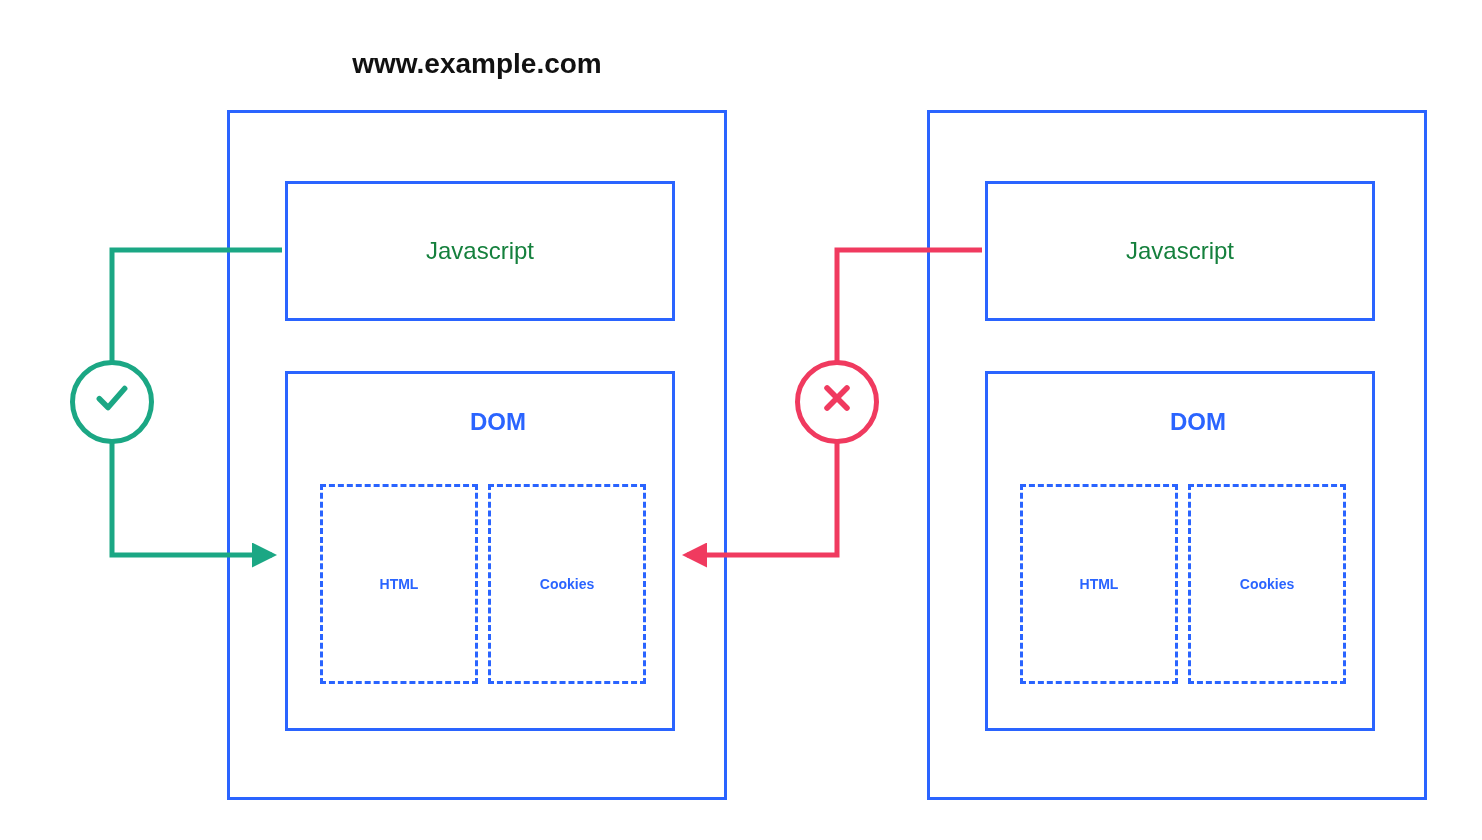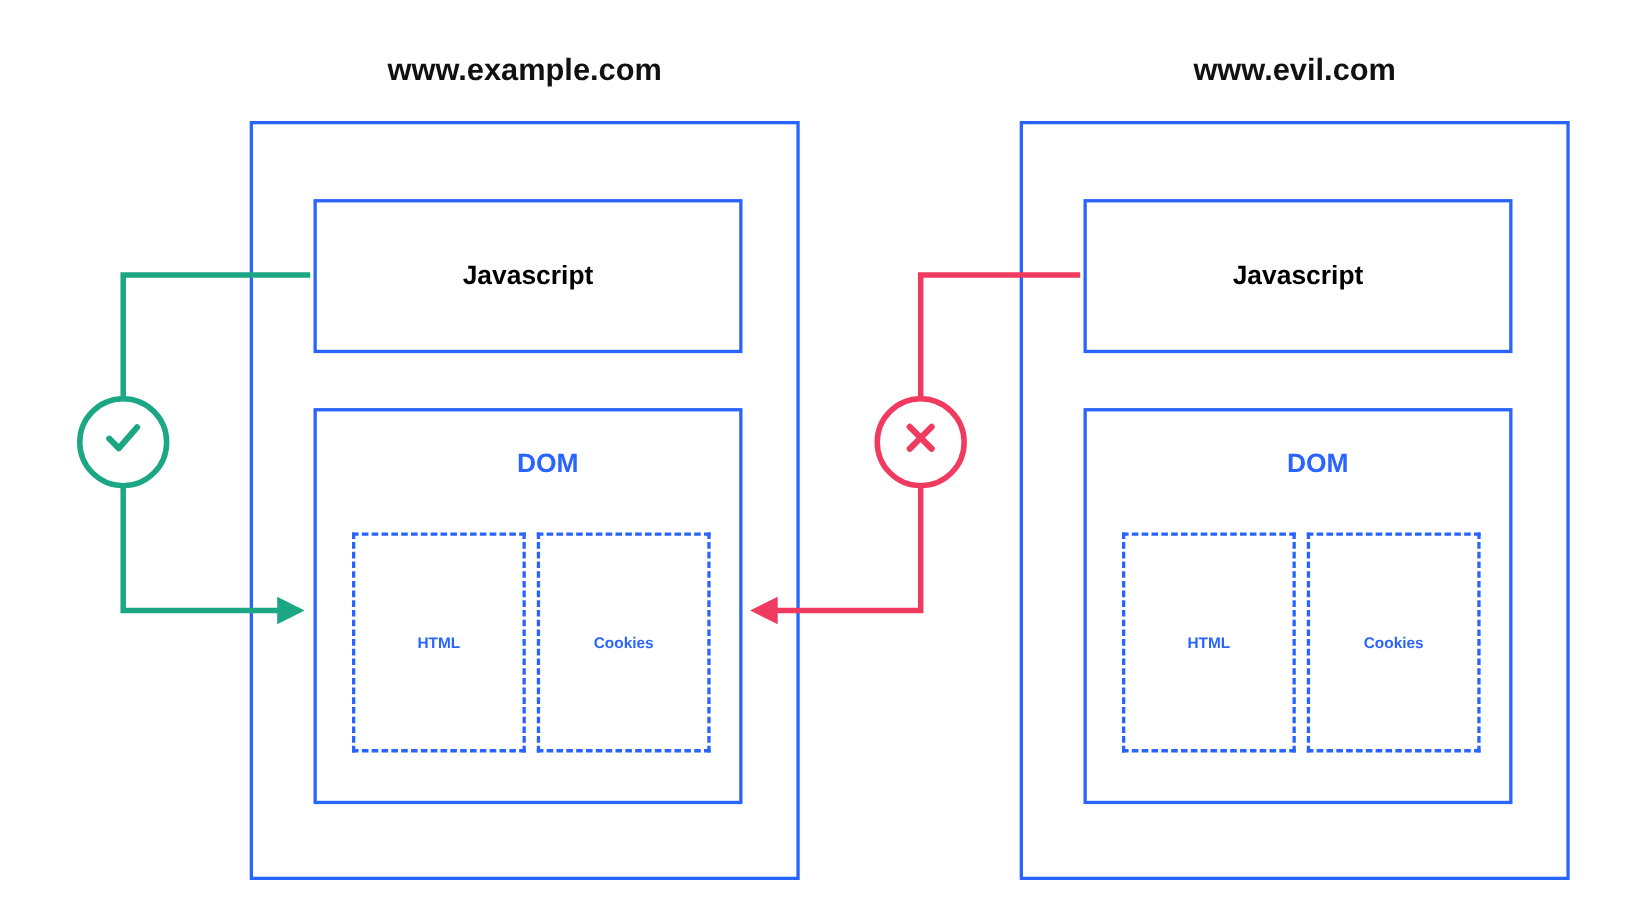--- a/index.html
+++ b/index.html
@@ -28,22 +28,22 @@
     border: 3px solid #2a64ff;
     box-sizing: border-box;
   }
   .js-box {
     position: absolute;
     border: 3px solid #2a64ff;
     box-sizing: border-box;
     display: flex;
     align-items: center;
     justify-content: center;
-    font-weight: 700;
-    color: #000000;
+    font-weight: 400;
+    color: #15803d;
     font-size: 24px;
   }
   .dom-box {
     position: absolute;
     border: 3px solid #2a64ff;
     box-sizing: border-box;
   }
   .dom-label {
     text-align: center;
     font-weight: 700;
@@ -92,21 +92,20 @@
     height: 840px;
     pointer-events: none;
   }
 </style>
 </head>
 <body>
 
 <div class="canvas">
 
   <div class="title" style="left:200px; top:48px; width:500px;">www.example.com</div>
-  <div class="title" style="left:900px; top:48px; width:500px;">www.evil.com</div>
 
   <div class="outer-box" style="left:200px; top:110px; width:500px; height:690px;">
 
     <div class="js-box" style="left:55px; top:68px; width:390px; height:140px;">
       <span>Javascript</span>
     </div>
 
     <div class="dom-box" style="left:55px; top:258px; width:390px; height:360px;">
       <div class="dom-label">DOM</div>
 

